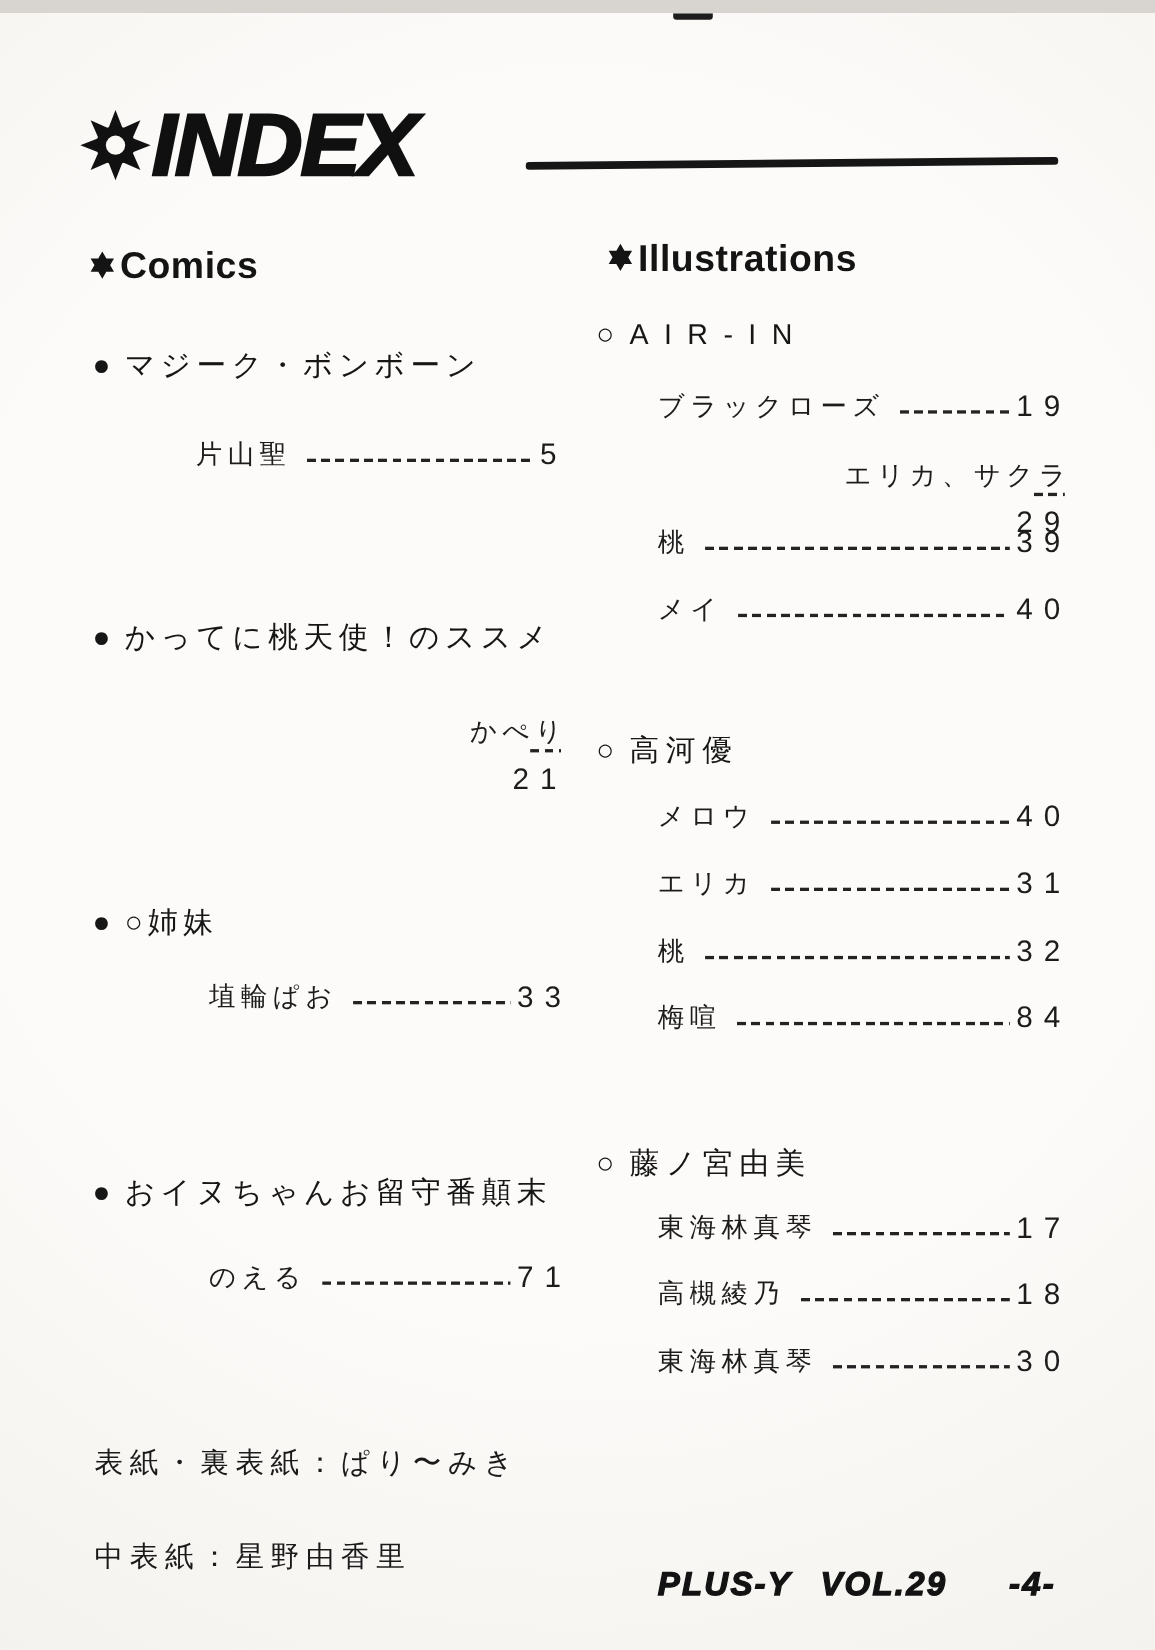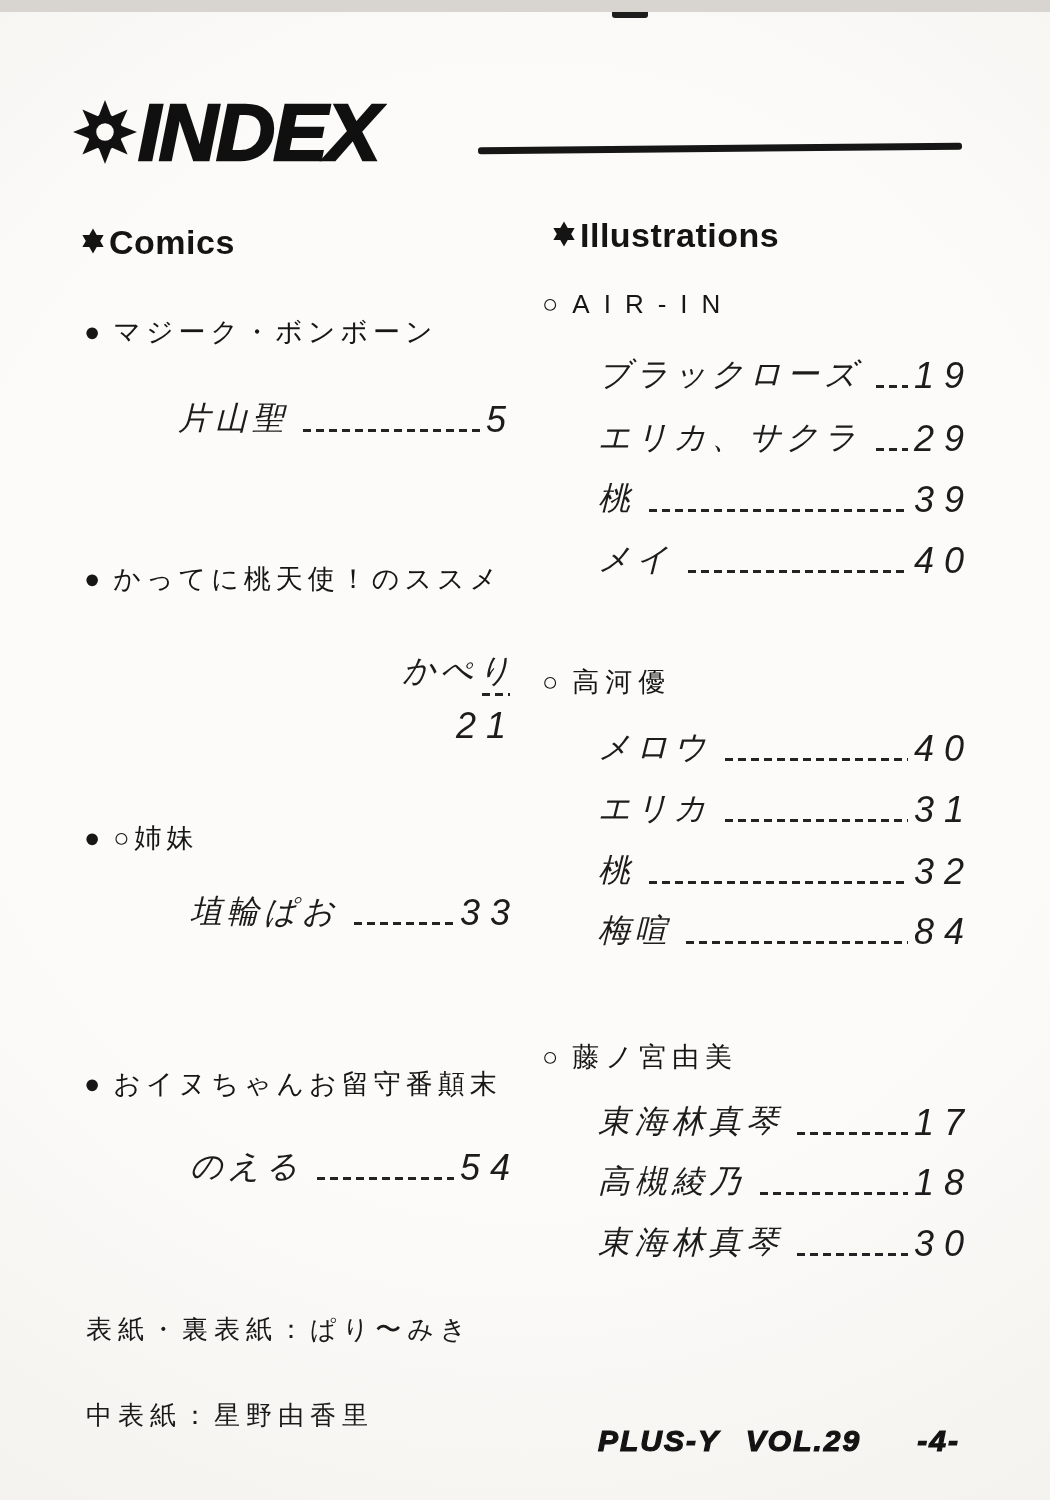--- a/index.html
+++ b/index.html
@@ -38,26 +38,26 @@
   .section-heading .label{font-size:34px;font-weight:bold;letter-spacing:0.5px;}
   .heading-comics{left:80px;top:211px;}
   .heading-illustrations{left:551px;top:204px;}
   
   .entry-title{
     position:absolute;display:flex;align-items:center;
     font-size:27px;letter-spacing:5px;color:#161616;white-space:nowrap;
   }
   .entry-title .bullet{margin-right:8px;font-size:27px;}
   .toc-row{position:absolute;display:flex;align-items:flex-end;color:#1c1c1c;}
-  .toc-row .label{font-size:32px;letter-spacing:5px;white-space:nowrap;font-style:italic;}
+  .toc-row .label{font-size:24px;letter-spacing:5px;white-space:nowrap;}
   .toc-row .leader{
     flex:1 1 auto;height:3px;margin:0 6px 9px 14px;min-width:28px;
     background:repeating-linear-gradient(90deg,#232323 0 8px,transparent 8px 13px);
   }
-  .toc-row .pagenum{font-size:36px;letter-spacing:10px;white-space:nowrap;font-style:italic;}
+  .toc-row .pagenum{font-size:27px;letter-spacing:10px;white-space:nowrap;}
   
   .group-heading{
     position:absolute;display:flex;align-items:center;
     font-size:27px;letter-spacing:6px;color:#161616;white-space:nowrap;
   }
   .group-heading .marker{margin-right:8px;font-size:27px;}
   .artist-latin{letter-spacing:14px;font-size:26px;}
   
   .credit-line{position:absolute;font-size:26px;letter-spacing:6px;color:#1a1a1a;white-space:nowrap;}
   .credit-cover{left:86px;top:1300px;}
@@ -138,33 +138,33 @@
     <span class="pagenum">33</span>
   </div>
 
   <div class="entry-title" style="left:84px;top:1054px;">
     <span class="bullet">●</span>
     <span>おイヌちゃんお留守番顛末</span>
   </div>
   <div class="toc-row" style="left:190px;top:1133px;width:330px;">
     <span class="label">のえる</span>
     <span class="leader"></span>
-    <span class="pagenum">54</span>
+    <span class="pagenum">71</span>
   </div>
 
   <div class="group-heading" style="left:542px;top:277px;">
     <span class="marker">○</span>
     <span class="artist-latin">AIR-IN</span>
   </div>
   <div class="toc-row" style="left:598px;top:341px;width:376px;">
     <span class="label">ブラックローズ</span>
     <span class="leader"></span>
     <span class="pagenum">19</span>
   </div>
-  <div class="toc-row" style="left:598px;top:404px;width:376px;">
+  <div class="toc-row" style="left:598px;top:404px;width:376px;flex-direction:column;">
     <span class="label">エリカ、サクラ</span>
     <span class="leader"></span>
     <span class="pagenum">29</span>
   </div>
   <div class="toc-row" style="left:598px;top:465px;width:376px;">
     <span class="label">桃</span>
     <span class="leader"></span>
     <span class="pagenum">39</span>
   </div>
   <div class="toc-row" style="left:598px;top:526px;width:376px;">

